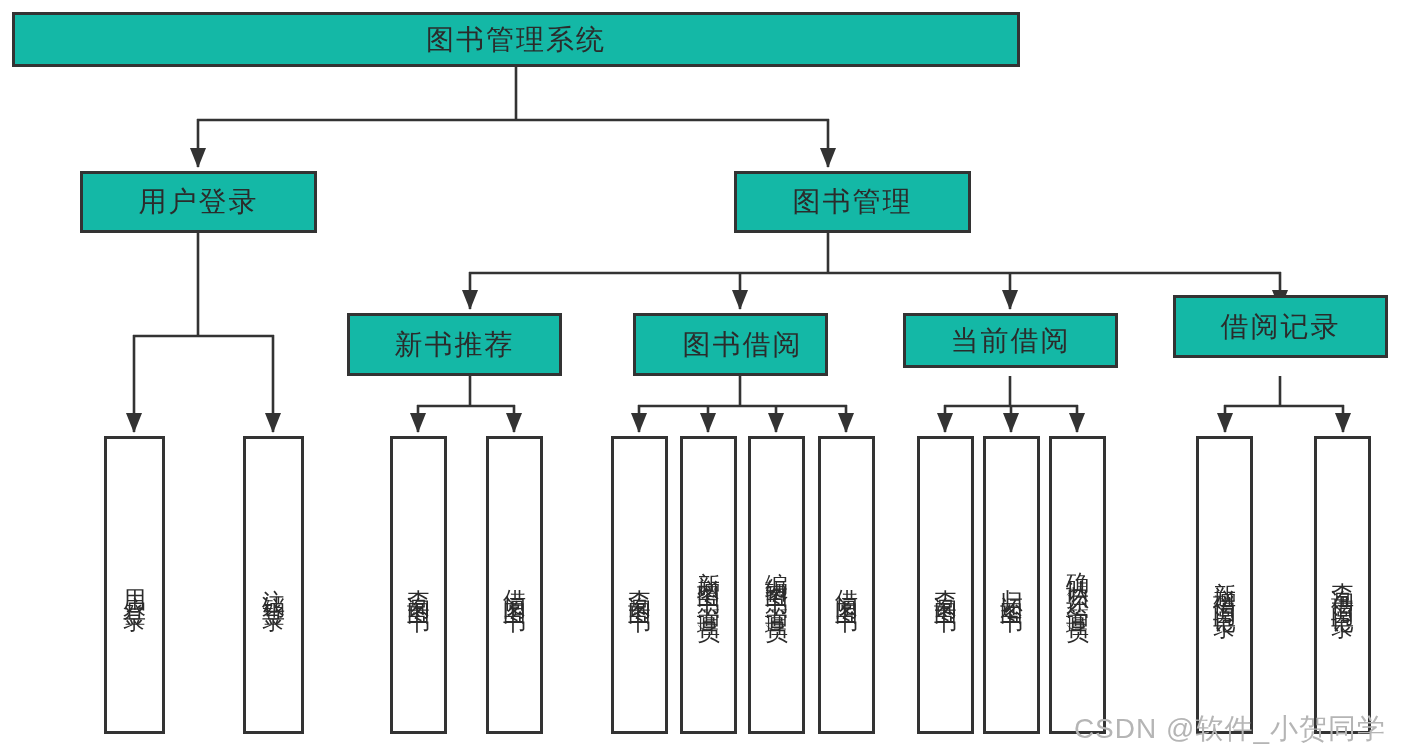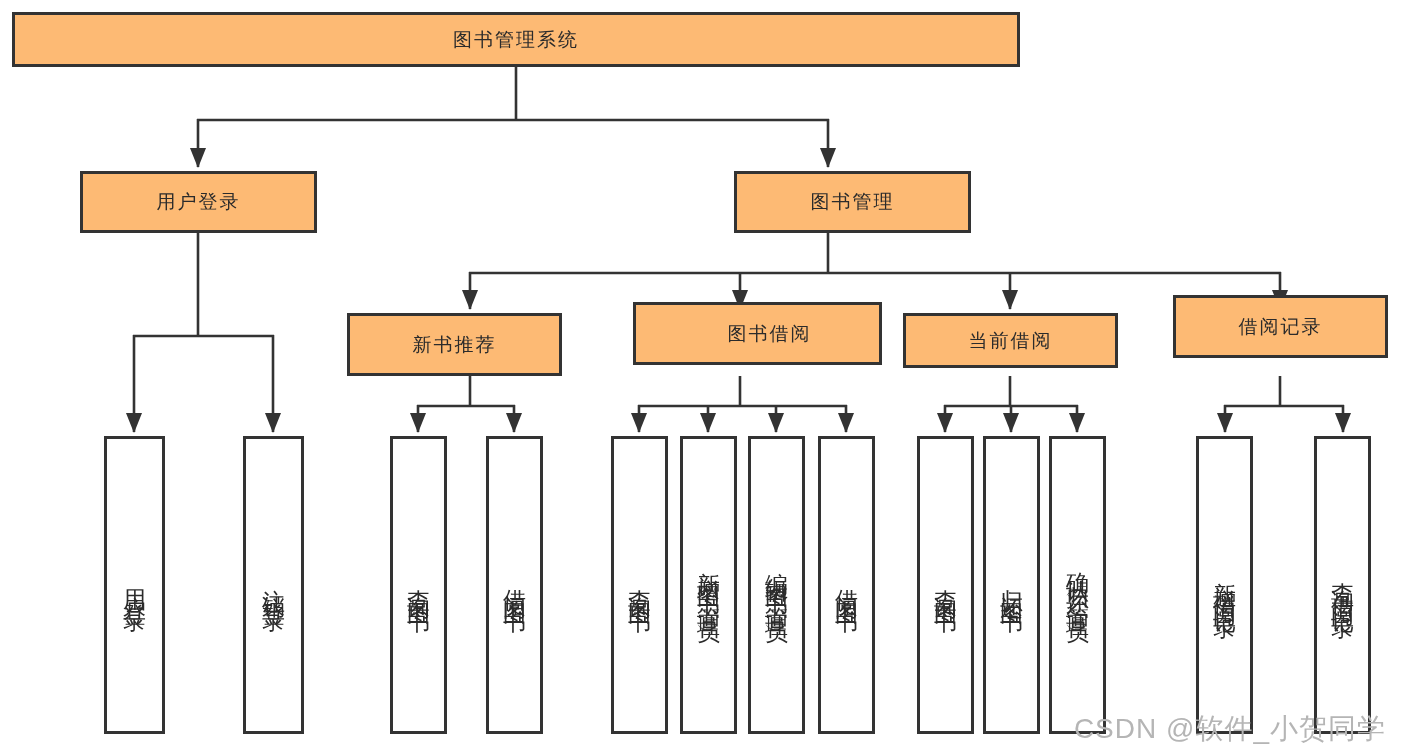--- a/index.html
+++ b/index.html
@@ -28,28 +28,28 @@
   }
   .cline {
     stroke: var(--line);
     stroke-width: 2.6;
     fill: none;
   }
   .arrowhead { fill: var(--line); }
 
   .node {
     position: absolute;
-    background: #fdba74;
+    background: #14b8a6;
     border: 3px solid var(--line);
     color: var(--text);
     display: flex;
     align-items: center;
     justify-content: center;
     z-index: 1;
-    font-size: 19px;
+    font-size: 28px;
     letter-spacing: 2px;
     white-space: nowrap;
     font-family: Liberation Serif, serif;
   }
 
   .leaf {
     position: absolute;
     background: #ffffff;
     border: 3px solid var(--line);
     color: var(--text);
@@ -129,21 +129,21 @@
     <line class="cline" x1="1225" y1="405" x2="1225" y2="432" marker-end="url(#arrow)"></line>
     <line class="cline" x1="1343" y1="405" x2="1343" y2="432" marker-end="url(#arrow)"></line>
   </svg>
 
   <div class="node" style="left:12px; top:12px; width:1008px; height:55px;">图书管理系统</div>
 
   <div class="node" style="left:80px; top:171px; width:237px; height:62px;">用户登录</div>
   <div class="node" style="left:710px; top:171px; width:237px; height:62px;margin-left:24px;">图书管理</div>
 
   <div class="node" style="left:347px; top:313px; width:215px; height:63px;">新书推荐</div>
-  <div class="node" style="left:633px; top:302px; width:249px; height:63px;padding-left:24px;">图书借阅</div>
+  <div class="node" style="left:633px; top:313px; width:195px; height:63px;padding-left:24px;">图书借阅</div>
   <div class="node" style="left:903px; top:313px; width:215px; height:55px;">当前借阅</div>
   <div class="node" style="left:1173px; top:295px; width:215px; height:63px;">借阅记录</div>
 
   <div class="leaf" style="left:104px; top:436px; width:61px; height:298px;">
     <span>用户登录</span>
   </div>
   <div class="leaf" style="left:243px; top:436px; width:61px; height:298px;">
     <span>注销登录</span>
   </div>
 

